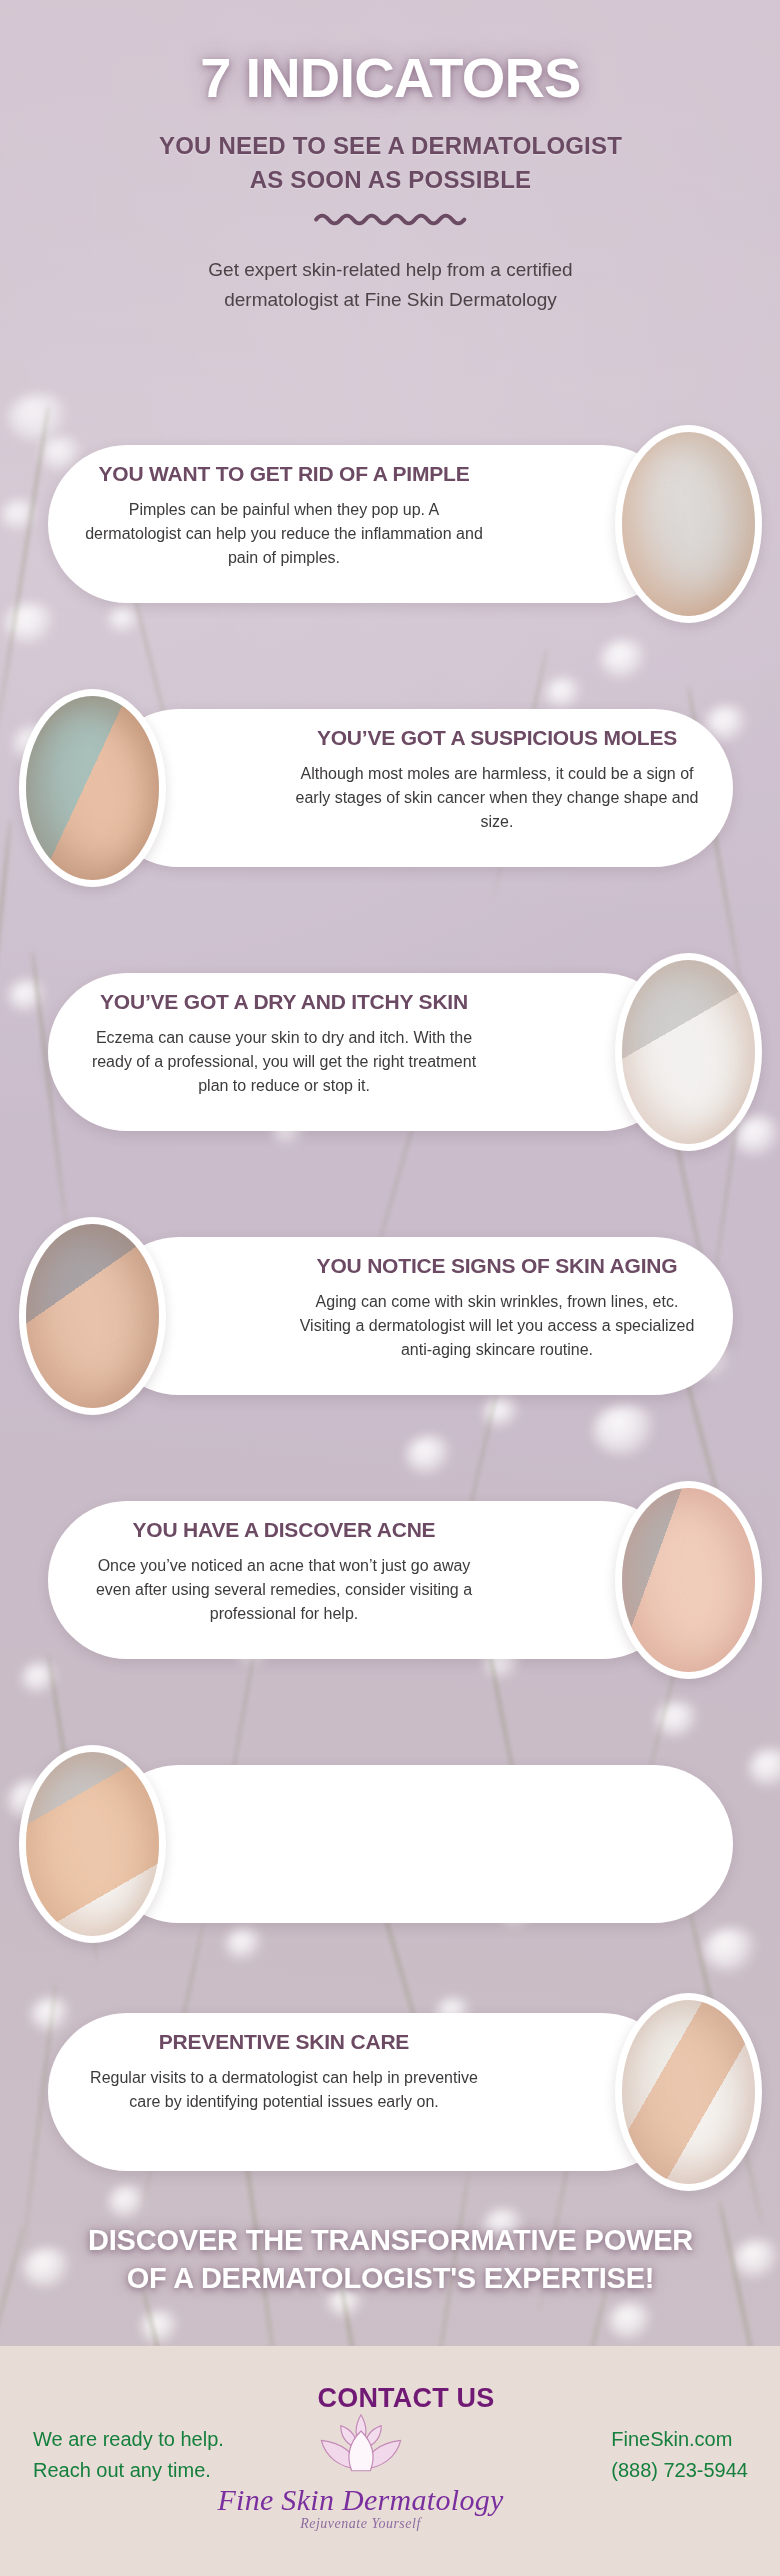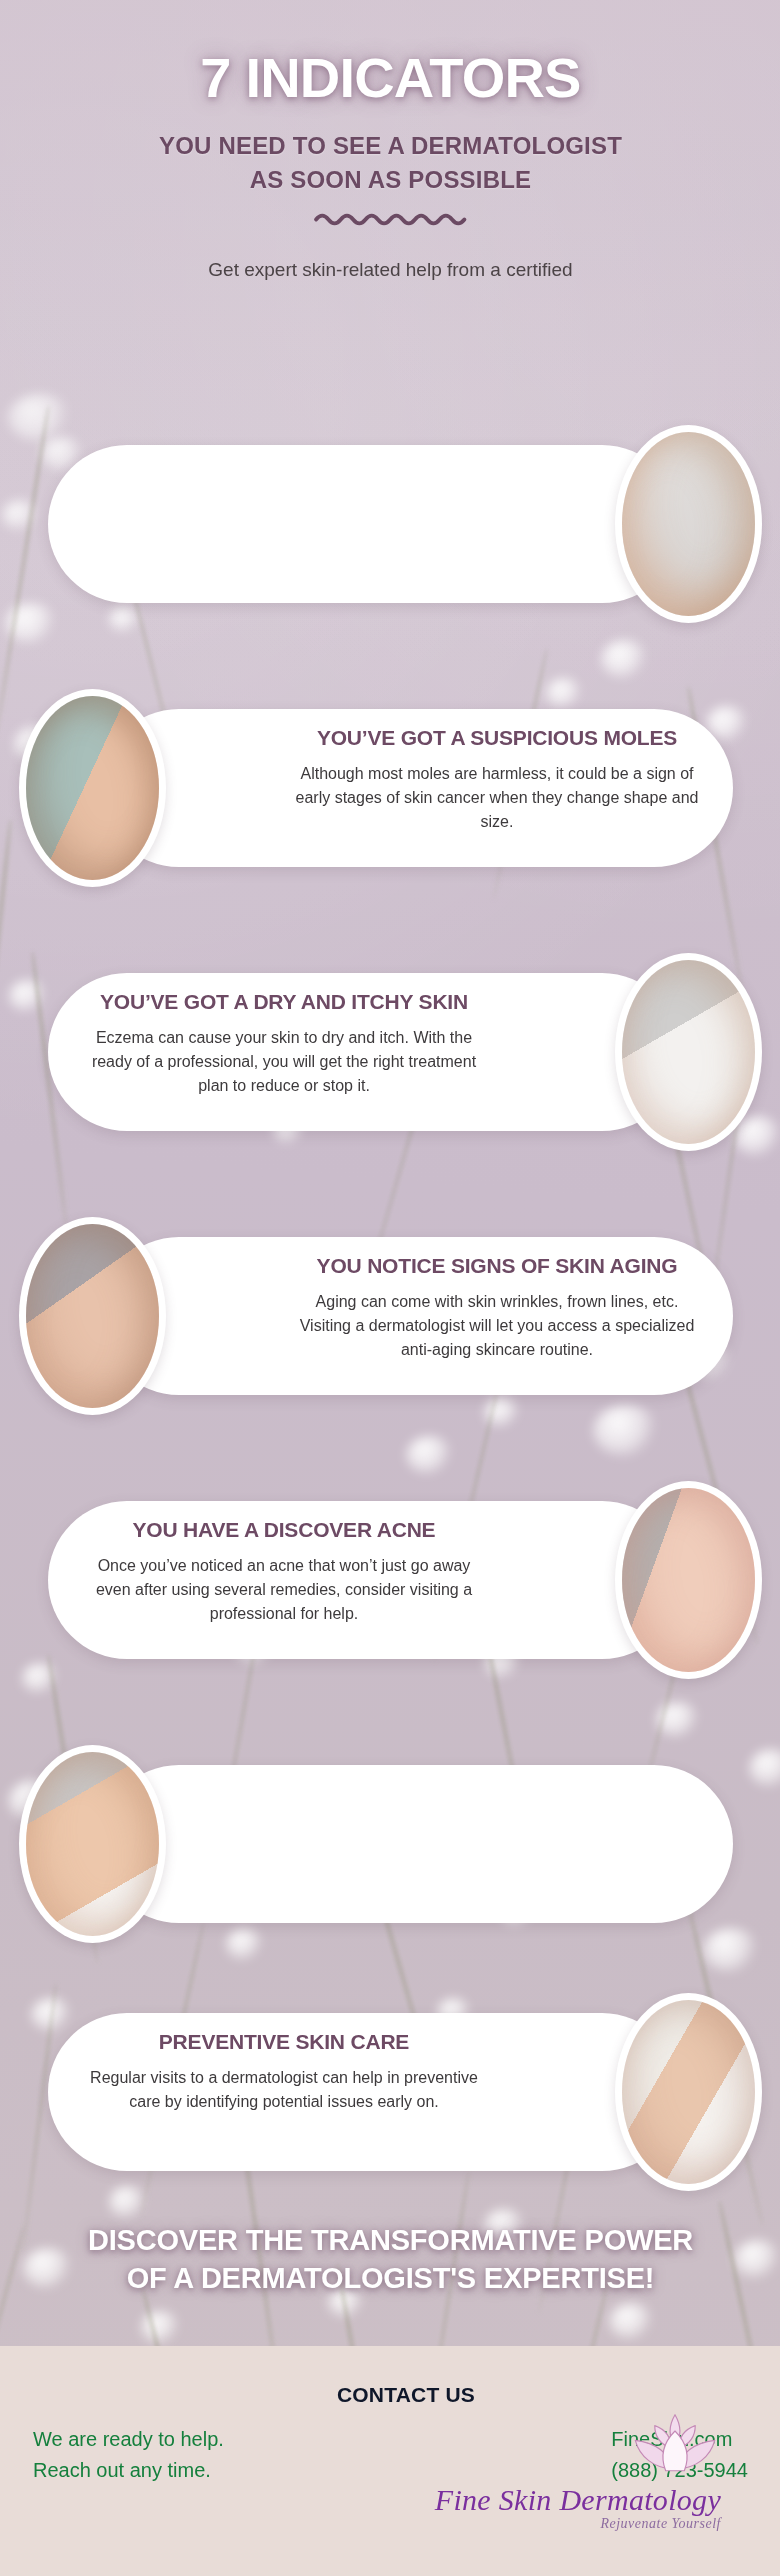--- a/index.html
+++ b/index.html
@@ -165,41 +165,41 @@
   #footer {
     position:absolute;
     left:0; top:2346px;
     width:781px; height:230px;
     background:#e8dcd7;
     z-index:8;
   }
   #contact-us {
     text-align:center;
     margin-top:37px;
-    font-size:21px;
+    font-size:27px;
     font-weight:bold;
-    color:#0f172a;
+    color:#701a75;
     letter-spacing:0.2px;
     padding-left:31px;
   }
   #footer-cols {
     position:absolute;
     top:78px; left:0; width:781px;
     display:flex;
     justify-content:space-between;
     align-items:flex-start;
     padding:0 33px;
   }
   .fcol { font-size:20px; line-height:1.55; color:#15803d; }
   .fcol.right { text-align:left; }
 
   #logo-block {
     position:absolute;
     top:64px; left:0; width:721px;
-    text-align:right;
+    text-align:center;
   }
   #logo-name {
     margin-top:3.1px;
     font-family:"Liberation Serif", serif;
     font-style:italic;
     font-size:30px;
     color:#7a2f9e;
     letter-spacing:0.3px;
   }
   #logo-tag {
@@ -297,28 +297,33 @@
     <div>YOU NEED TO SEE A DERMATOLOGIST</div>
     <div>AS SOON AS POSSIBLE</div>
   </div>
   <div id="wave-divider">
     <svg width="156" height="17" viewBox="0 0 200 22" aria-hidden="true">
       <path d="M3 11 Q 11 1 19 11 T 35 11 T 51 11 T 67 11 T 83 11 T 99 11 T 115 11 T 131 11 T 147 11 T 163 11 T 179 11 T 195 11" fill="none" stroke="#6b4a63" stroke-width="5" stroke-linecap="round"></path>
     </svg>
   </div>
   <div id="lede">
     <div>Get expert skin-related help from a certified</div>
+    <div>dermatologist at Fine Skin Dermatology</div>
   </div>
 </div>
 
 <div id="cards">
     <div class="card right" style="top: 425px;">
       <div class="pill"></div>
       <div class="photo">
         <div class="inner" style="background: linear-gradient(160deg, rgb(227, 224, 222), rgb(214, 210, 208)); box-shadow: rgba(170, 120, 80, 0.3) -20px 7.8px 37px inset, rgba(210, 150, 110, 0.45) 14px -20px 42px inset;"></div>
+      </div>
+      <div class="body">
+        <div class="card-title">YOU WANT TO GET RID OF A PIMPLE</div>
+        <div class="card-text">Pimples can be painful when they pop up. A dermatologist can help you reduce the inflammation and pain of pimples.</div>
       </div>
     </div>
     <div class="card left" style="top: 689px;">
       <div class="pill"></div>
       <div class="photo">
         <div class="inner" style="background: linear-gradient(115deg, rgb(168, 191, 186) 0px, rgb(168, 191, 186) 46%, rgb(232, 191, 164) 46%, rgb(232, 191, 164) 100%); box-shadow: rgba(140, 95, 65, 0.35) -11px 12.5px 31px inset, rgba(120, 80, 55, 0.25) 15.6px -15.6px 36px inset;"></div>
       </div>
       <div class="body">
         <div class="card-title">YOU’VE GOT A SUSPICIOUS MOLES</div>
         <div class="card-text">Although most moles are harmless, it could be a sign of early stages of skin cancer when they change shape and size.</div>

